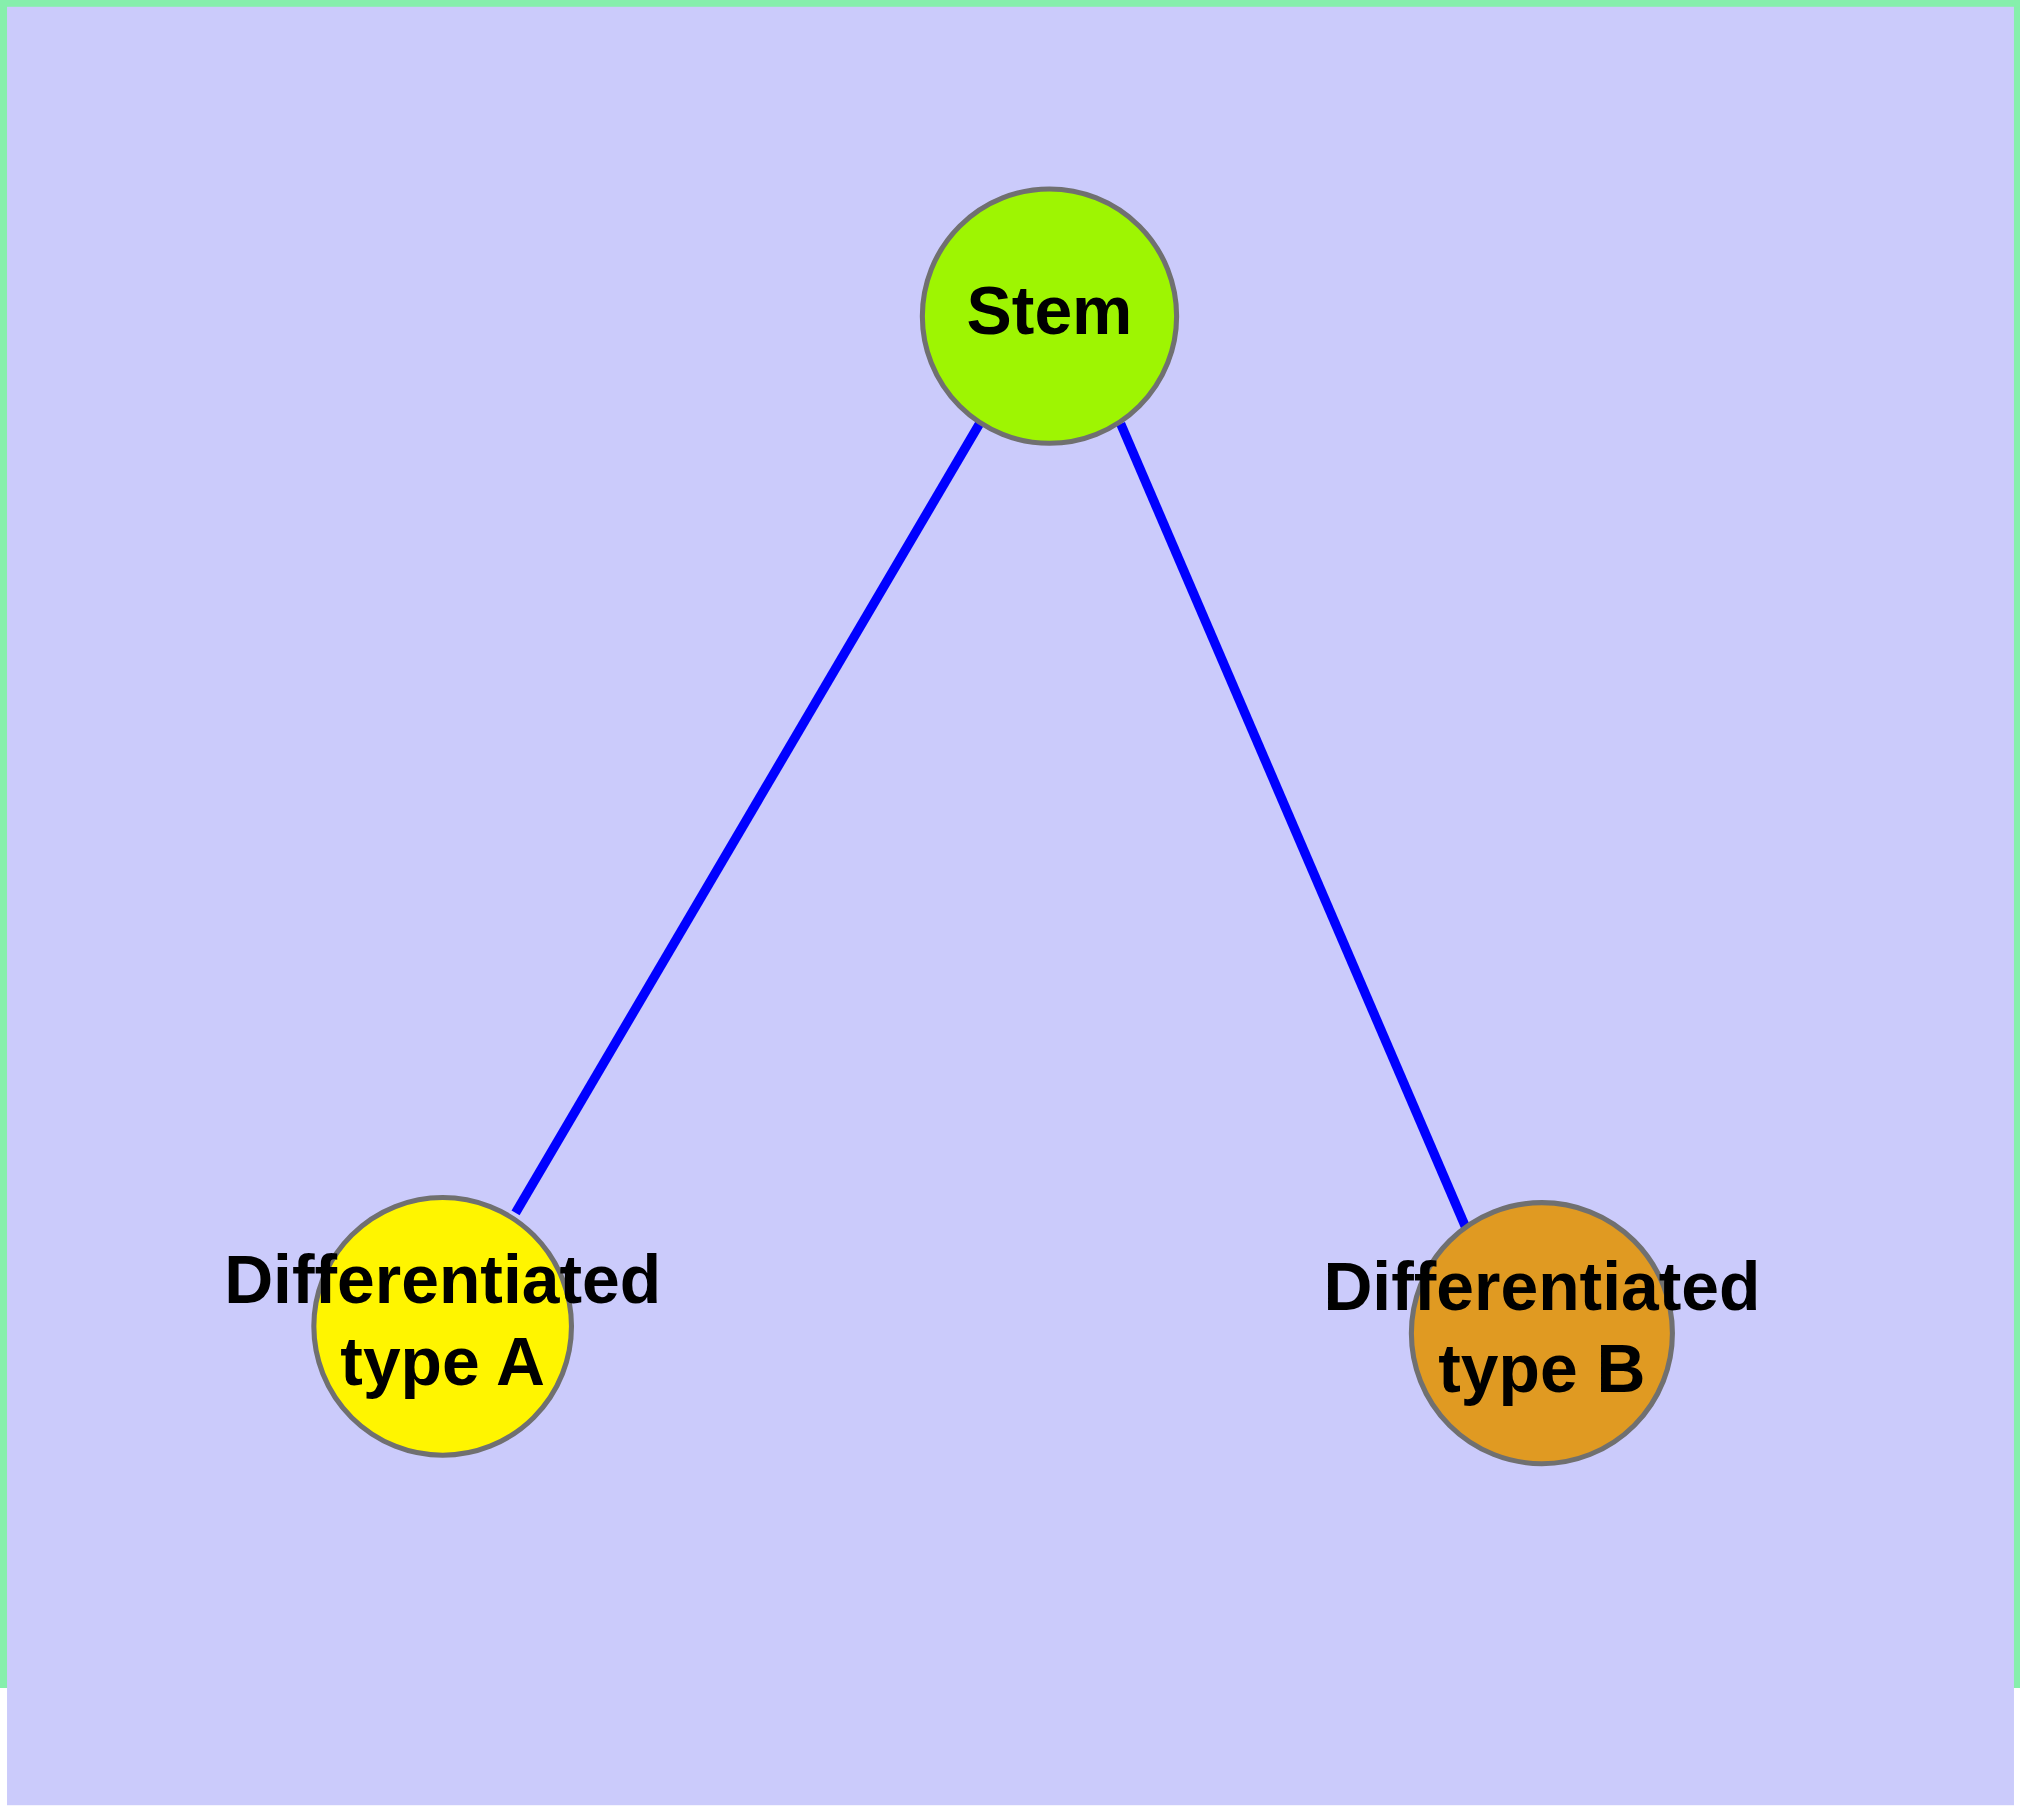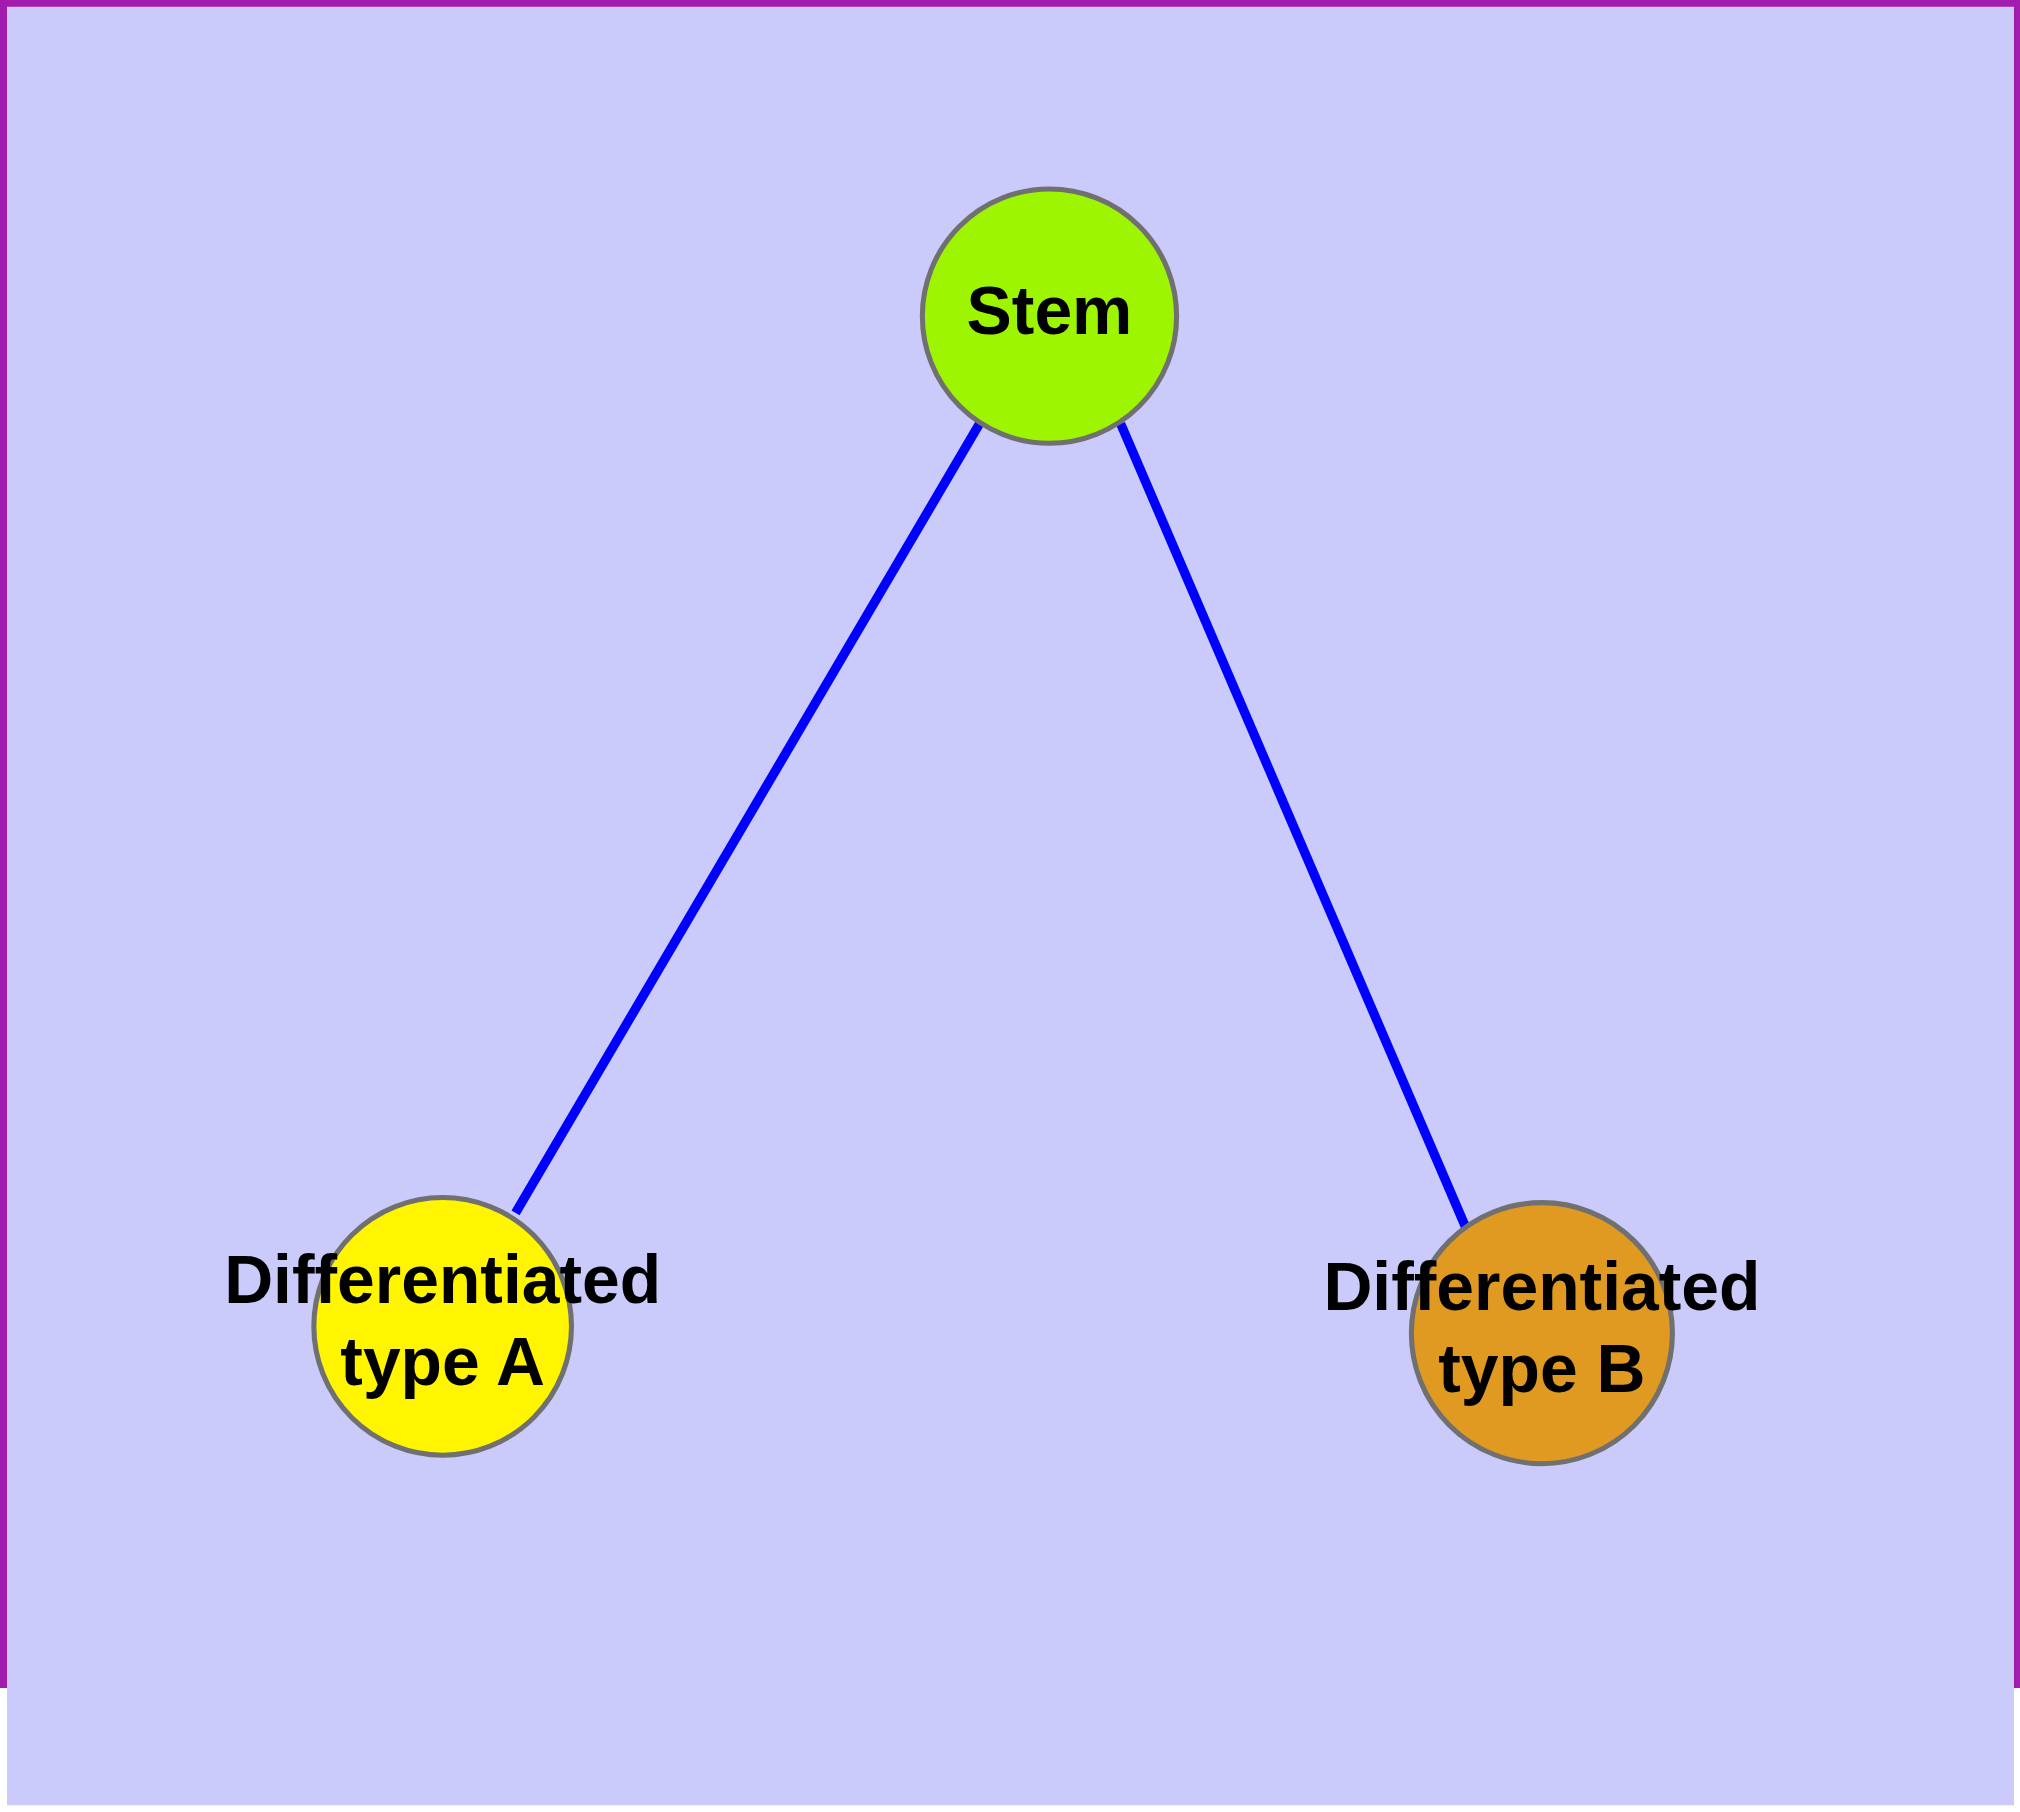--- a/index.html
+++ b/index.html
@@ -33,21 +33,21 @@
     font-weight: bold;
     fill: #000000;
     text-anchor: middle;
     dominant-baseline: middle;
     white-space: pre;
   }
 </style>
 </head>
 <body style="width: 2021px; height: 1812px;">
 
-<div id="graph-canvas" style="width: 2021px; height: 1688px; background: #a21caf;">
+<div id="graph-canvas" style="width: 2021px; height: 1688px; background: #86efac;">
   <svg id="graph-svg" viewBox="0 0 2384 2138" xmlns="http://www.w3.org/2000/svg" style="width: 2021px; height: 1812px;">
 
     <rect id="bg-rect" x="8" y="8" width="2368" height="2122" fill="#cbcbfb"></rect>
 
     <g id="edges-group">
       <line id="edge-0" x1="1156" y1="499" x2="608" y2="1431" stroke="#0000ff" stroke-width="11" stroke-linecap="butt"></line>
       <line id="edge-1" x1="1322" y1="500" x2="1729" y2="1448" stroke="#0000ff" stroke-width="11" stroke-linecap="butt"></line>
     </g>
 
     <g id="nodes-group">

